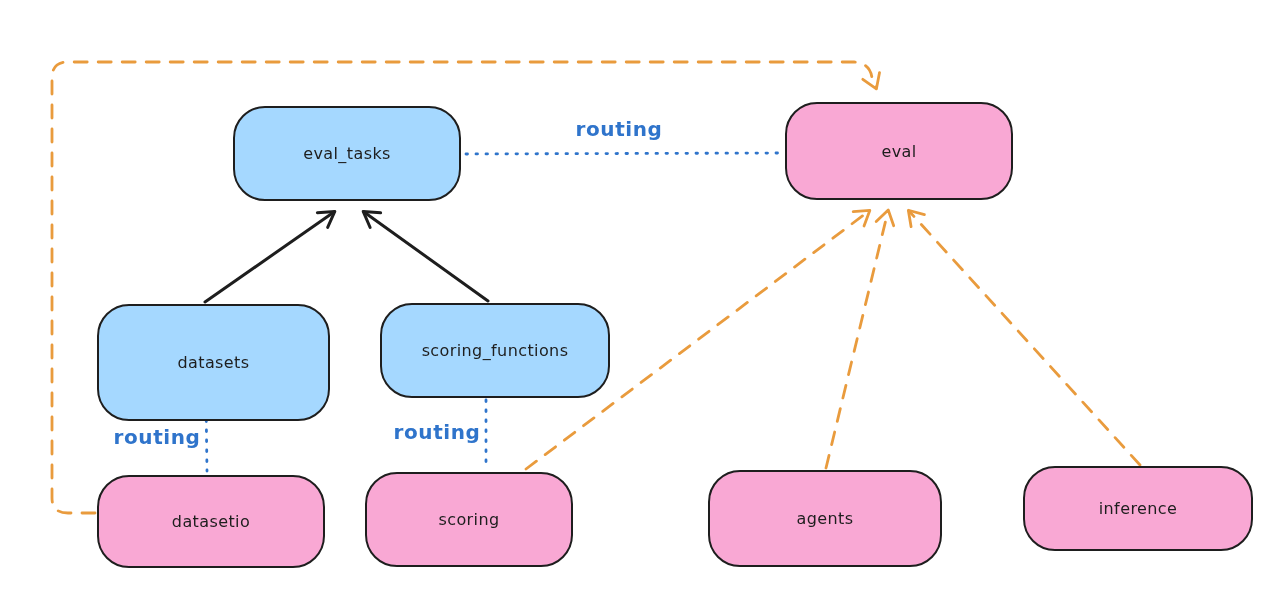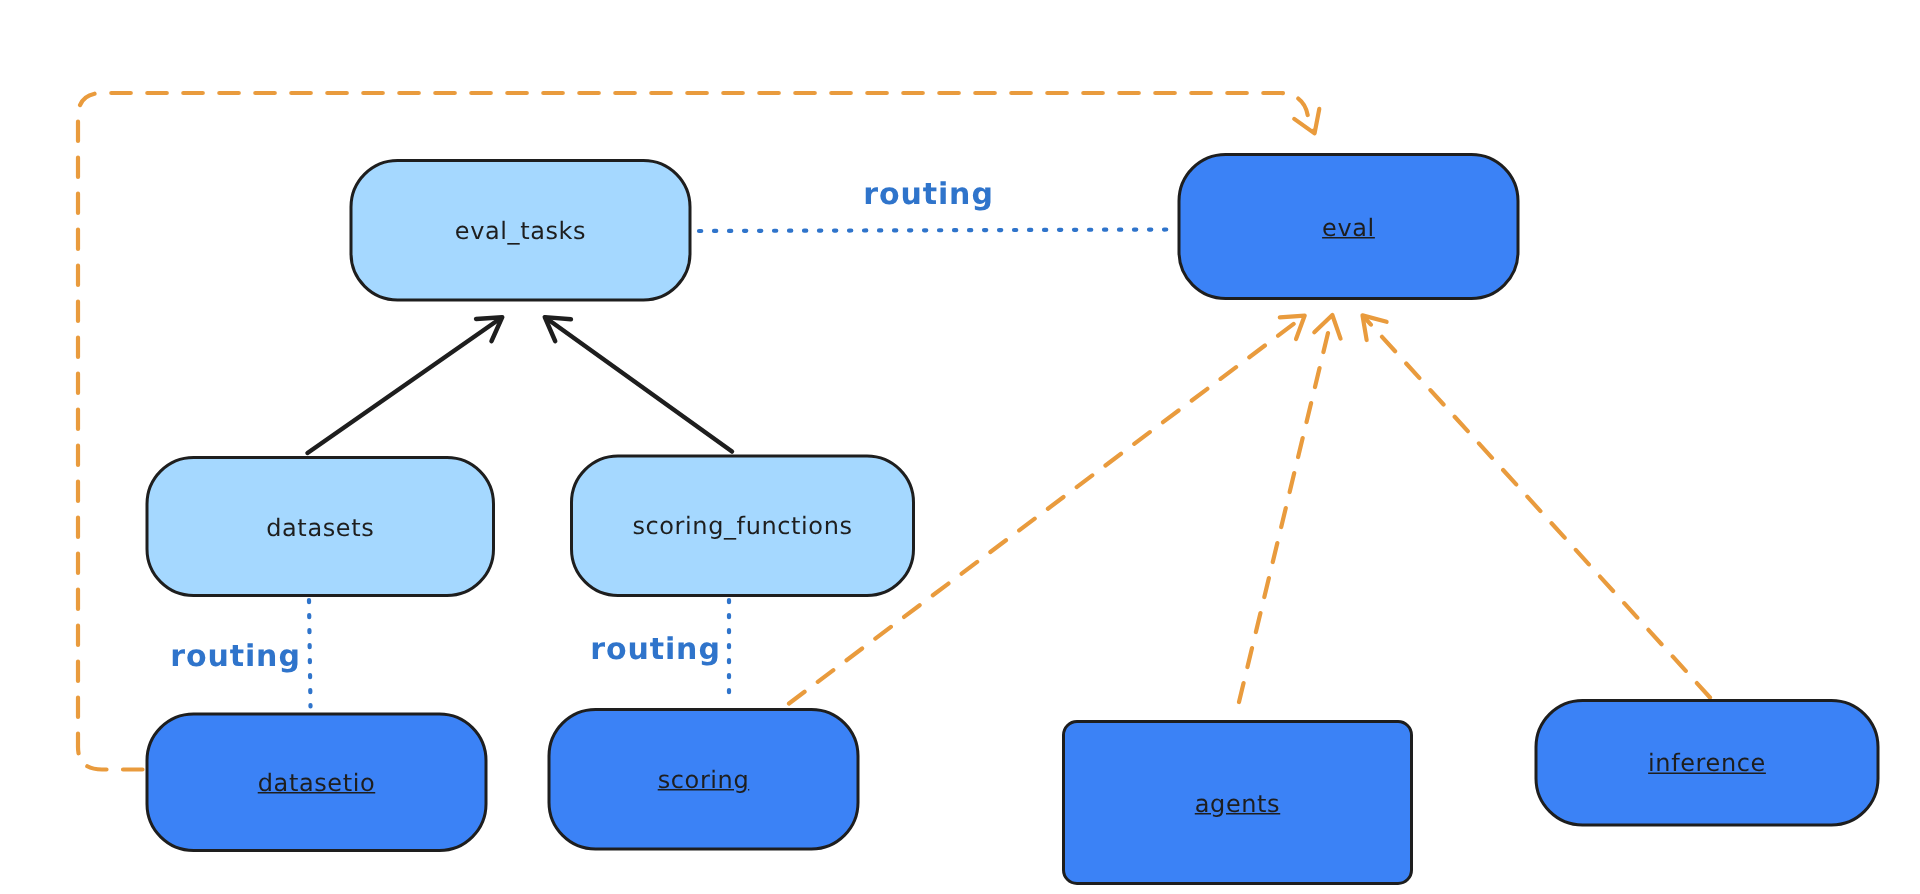--- a/index.html
+++ b/index.html
@@ -27,21 +27,21 @@
     border: 2.5px solid #1e1e1e;
     border-radius: 32px;
     display: flex;
     align-items: center;
     justify-content: center;
     font-size: 16px;
     letter-spacing: 0.4px;
     color: #1e1e1e;
   }
   .node.blue  { background: #a5d8ff; }
-  .node.green { background: #3b82f6; text-decoration: underline; }
+  .node.green { background: #f9a8d4; }
   .edge-label {
     position: absolute;
     transform: translate(-50%, -50%);
     font-size: 20px;
     font-weight: bold;
     letter-spacing: 0.6px;
     color: #2f74cb;
     white-space: nowrap;
     text-align: center;
   }
@@ -75,37 +75,37 @@
   </svg>
 
   <div class="node blue" style="left:233px; top:106px; width:228px; height:95px;">
     <span>eval_tasks</span>
   </div>
 
   <div class="node green" style="left:785px; top:102px; width:228px; height:98px;">
     <span>eval</span>
   </div>
 
-  <div class="node blue" style="left:97px; top:304px; width:233px; height:94px;">
+  <div class="node blue" style="left:97px; top:304px; width:233px; height:117px;">
     <span>datasets</span>
   </div>
 
   <div class="node blue" style="left:380px; top:303px; width:230px; height:95px;">
     <span>scoring_functions</span>
   </div>
 
   <div class="node green" style="left:97px; top:475px; width:228px; height:93px;">
     <span>datasetio</span>
   </div>
 
   <div class="node green" style="left:365px; top:472px; width:208px; height:95px;justify-content:center;">
     <span>scoring</span>
   </div>
 
-  <div class="node green" style="left:708px; top:480px; width:234px; height:110px;border-radius:10px;">
+  <div class="node green" style="left:708px; top:470px; width:234px; height:97px;">
     <span>agents</span>
   </div>
 
   <div class="node green" style="left:1023px; top:466px; width:230px; height:85px;">
     <span>inference</span>
   </div>
 
   <div class="edge-label" style="left:619px; top:129px;">routing</div>
   <div class="edge-label" style="left:157px; top:437px;">routing</div>
   <div class="edge-label" style="left:437px; top:432px;">routing</div>

